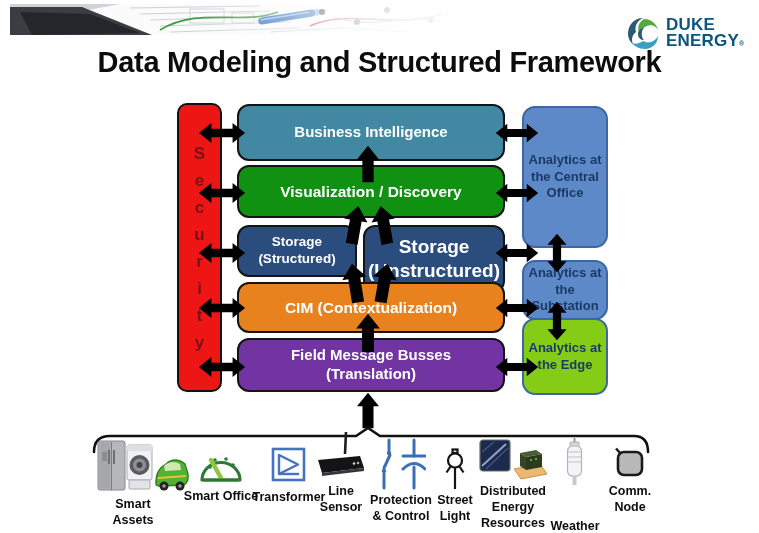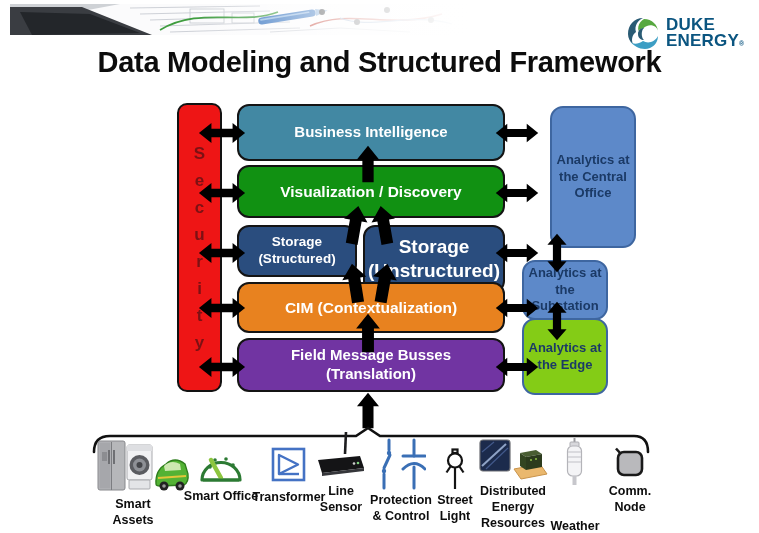--- a/index.html
+++ b/index.html
@@ -124,21 +124,21 @@
   <div class="cbox abs" style="left: 363px; top: 225px; width: 142px; height: 68px; font-size: 19px; background-color: rgb(42, 77, 126);">
     <span>Storage (Unstructured)</span>
   </div>
   <div class="cbox abs" style="left: 237px; top: 282px; width: 268px; height: 51px; font-size: 15.5px; background-color: rgb(232, 130, 31);">
     <span>CIM (Contextualization)</span>
   </div>
   <div class="cbox abs" style="left: 237px; top: 338px; width: 268px; height: 54px; font-size: 15px; background-color: rgb(113, 52, 162);">
     <span>Field Message Busses (Translation)</span>
   </div>
 
-  <div class="abox abs" style="left: 522px; top: 106px; width: 86px; height: 142px; background-color: rgb(93, 137, 201); margin-left: 28px;">
+  <div class="abox abs" style="left: 522px; top: 106px; width: 86px; height: 142px; background-color: rgb(93, 137, 201);">
     <span>Analytics at the Central Office</span>
   </div>
   <div class="abox abs" style="left: 522px; top: 260px; width: 86px; height: 60px; background-color: rgb(93, 137, 201);">
     <span>Analytics at the Substation</span>
   </div>
   <div class="abox abs" style="left: 522px; top: 318px; width: 86px; height: 77px; background-color: #84cc16;">
     <span>Analytics at the Edge</span>
   </div>
 
   <svg class="arrow" style="left:197px;top:120px;width:50px;height:26px">

